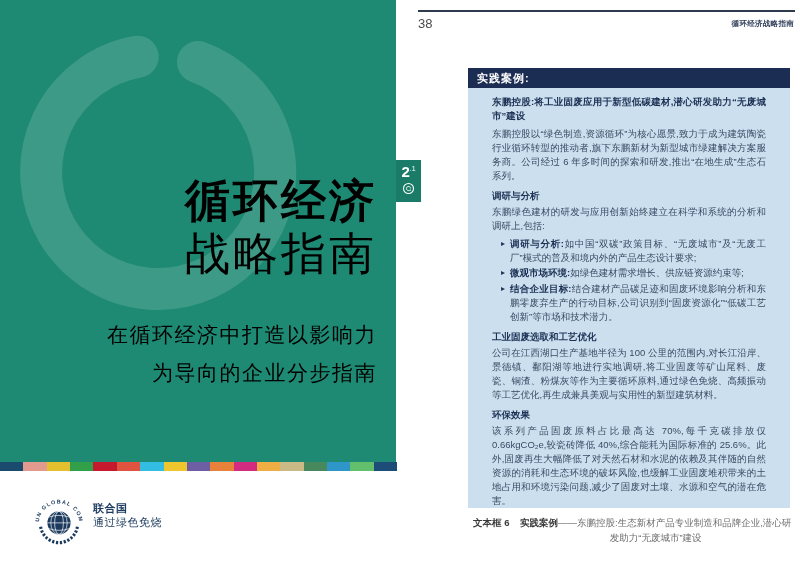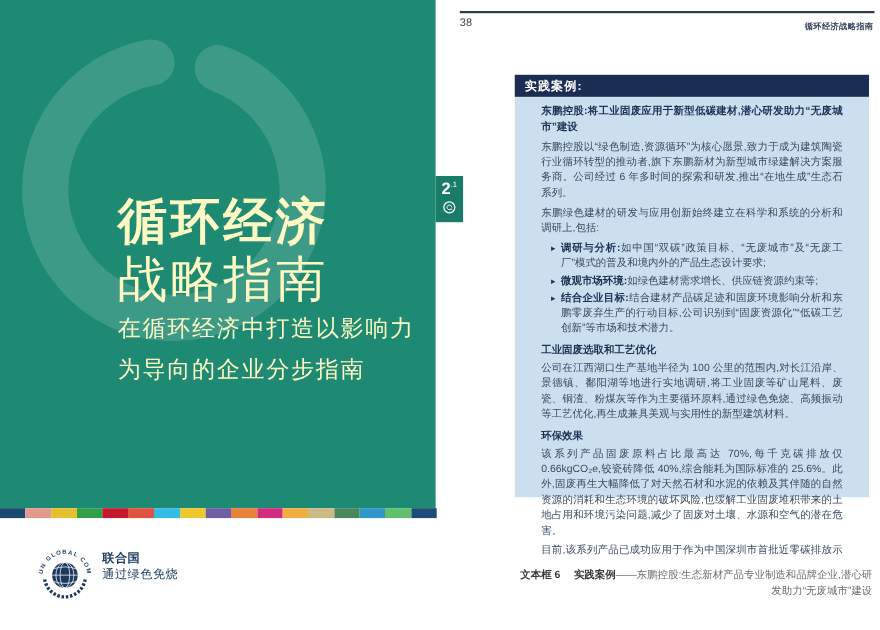--- a/index.html
+++ b/index.html
@@ -2,58 +2,58 @@
 <html><head>
 <meta charset="utf-8">
 <style>
   *{margin:0;padding:0;box-sizing:border-box}
   html,body{width:800px;height:573px}
   body{position:relative;background:#ffffff;font-family:"Liberation Sans","DejaVu Sans",sans-serif;overflow:hidden}
 
   
   .cover{position:absolute;left:0;top:0;width:396px;height:462px;background:#1e8a73;overflow:hidden}
   .ring-svg{position:absolute;left:0;top:0}
-  .cover-text{position:absolute;top:174px;right:19px;color:#fef9c3}
+  .cover-text{position:absolute;top:174px;right:19px;text-align:right;color:#000000}
   .cover-title1{font-size:45px;font-weight:800;letter-spacing:3px;line-height:1.18}
   .cover-title2{font-size:45px;font-weight:300;letter-spacing:3px;line-height:1.18;margin-top:0}
-  .cover-sub{font-size:21px;font-weight:300;line-height:1.78;letter-spacing:1.5px}
+  .cover-sub{margin-top:36px;font-size:21px;font-weight:300;line-height:1.78;letter-spacing:1.5px}
 
   .tab{position:absolute;left:396px;top:160px;width:25px;height:42px;background:#1a7c68;color:#fff;
        display:flex;flex-direction:column;align-items:center;padding-top:4px}
   .tab-num{font-size:15px;font-weight:700;line-height:1.05}
   .tab-num sup{font-size:7px;font-weight:400}
   .tab-icon{margin-top:2px}
 
   .sdg{position:absolute;left:0;top:462px;width:397px;height:9px;display:flex}
   .sdg-seg{flex:1;height:100%}
 
   
   .unlogo{position:absolute;left:30px;top:487px}
   .un-text{position:absolute;left:93px;top:501px;color:#1b3a5e;font-size:11px;line-height:1.3;letter-spacing:.5px}
   .un-text .b{font-weight:700}
 
   
   .pagehead-rule{position:absolute;left:418px;top:10px;width:377px;height:2px;background:#2e3b4e}
-  .pagenum{position:absolute;left:418px;top:16px;font-size:10px;color:#4a4a4a}
+  .pagenum{position:absolute;left:418px;top:16px;font-size:13px;color:#4a4a4a}
   .runtitle{position:absolute;right:6px;top:19px;font-size:7.5px;font-weight:700;color:#32405a;letter-spacing:.3px}
 
   
-  .casebox{position:absolute;left:468px;top:68px;width:322px;height:384px;background:#cbdfee}
+  .casebox{position:absolute;left:468px;top:68px;width:322px;height:440px;background:#cbdfee}
   .casebox-bar{height:20px;background:#1b2d52;color:#fff;font-size:11px;font-weight:700;
                display:flex;align-items:center;padding:0 9px;letter-spacing:1px}
   .casebox-body{padding:7px 24px 0;font-size:9.5px;line-height:1.47;color:#3a4a63;height:420px;overflow:hidden;text-align:justify}
   .cb-title{font-weight:700;color:#1c3054;margin-bottom:4px}
   .cb-p{margin-bottom:4px}
   .cb-h{font-weight:700;color:#1c3054;margin:6px 0 2px}
   .cb-bullet{display:flex;margin:2px 0 2px 9px}
   .cb-bullet .mk{color:#1c3054;margin-right:5px;font-size:8px;line-height:1.75;flex:none}
   .lead{font-weight:700;color:#1c3054}
 
   
-  .caption{position:absolute;left:473px;top:515px;width:320px;display:flex;font-size:9.5px;color:#6d6d6d;line-height:1.6;text-align:right}
+  .caption{position:absolute;left:473px;top:515px;width:320px;display:flex;font-size:9.5px;color:#6d6d6d;line-height:1.6;text-align:center}
   .cap-label{font-weight:700;color:#3a3a3a;white-space:nowrap;margin-right:9px;flex:none}
   .cap-bold{font-weight:700;color:#3a3a3a}
 </style>
 </head>
 <body>
 
 <div class="cover">
   <svg class="ring-svg" width="396" height="462" viewBox="0 0 396 462">
     <path d="M198,62 A117,117 0 1 1 137.7,56.8" fill="none" stroke="rgba(255,255,255,0.14)" stroke-width="42" stroke-linecap="round"></path>
   </svg>
@@ -126,20 +126,21 @@
 
 <div class="casebox">
   <div class="casebox-bar">实践案例:</div>
   <div class="casebox-body">
 
     <div class="cb-title">东鹏控股:将工业固废应用于新型低碳建材,潜心研发助力“无废城市”建设</div>
 
 
     <div class="cb-p">东鹏控股以“绿色制造,资源循环”为核心愿景,致力于成为建筑陶瓷行业循环转型的推动者,旗下东鹏新材为新型城市绿建解决方案服务商。公司经过 6 年多时间的探索和研发,推出“在地生成”生态石系列。</div>
 
+    <div class="cb-h">调研与分析</div>
     <div class="cb-p">东鹏绿色建材的研发与应用创新始终建立在科学和系统的分析和调研上,包括:</div>
 
     <div class="cb-bullet">
       <span class="mk">▸</span>
       <span><span class="lead">调研与分析:</span><span>如中国“双碳”政策目标、“无废城市”及“无废工厂”模式的普及和境内外的产品生态设计要求;</span></span>
     </div>
     <div class="cb-bullet">
       <span class="mk">▸</span>
       <span><span class="lead">微观市场环境:</span><span>如绿色建材需求增长、供应链资源约束等;</span></span>
     </div>

